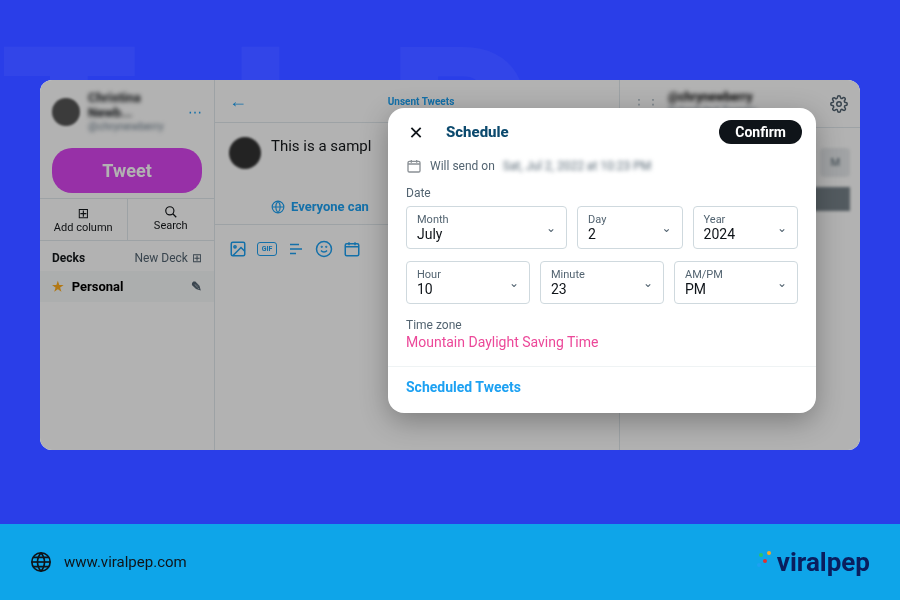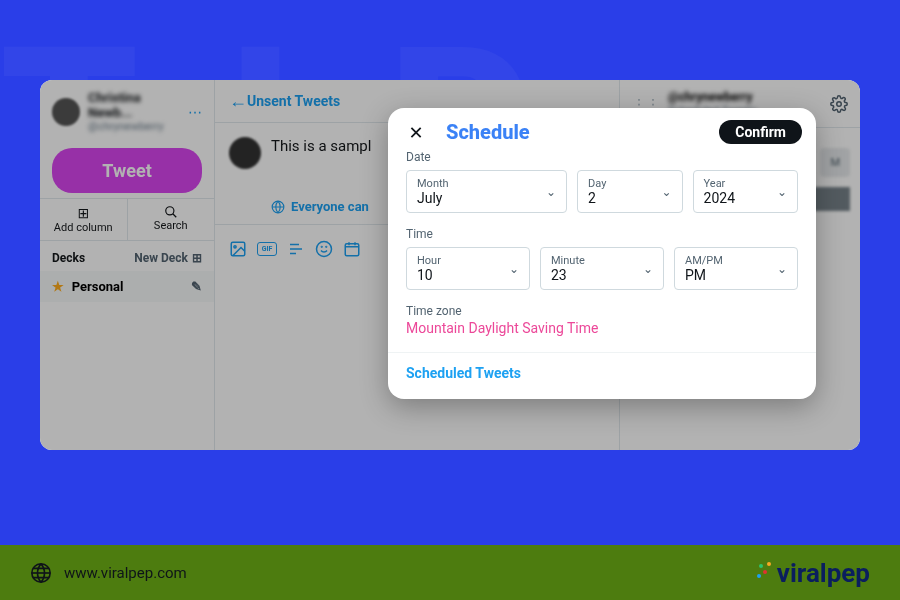--- a/index.html
+++ b/index.html
@@ -25,30 +25,30 @@
     .profile-text { flex: 1; }
     .profile-name { font-size: 13px; font-weight: 700; color: #14171a; filter: blur(2px); }
     .profile-handle { font-size: 11px; color: #657786; filter: blur(2px); }
     .more-icon { color: #1da1f2; font-size: 14px; }
     .tweet-btn { margin: 5px 12px; background: #d946ef; color: #fff; font-weight: 700; font-size: 18px; border: none; border-radius: 20px; padding: 12px 0; }
     .tool-row { display: flex; border-top: 1px solid #e1e8ed; }
     .tool-item { flex: 1; padding: 6px 4px; text-align: center; font-size: 11px; color: #14171a; }
     .tool-item:first-child { border-right: 1px solid #e1e8ed; }
     .tool-icon { display: block; font-size: 14px; }
     .decks-header { display: flex; justify-content: space-between; padding: 10px 12px 6px; font-size: 12px; font-weight: 700; color: #14171a; border-top: 1px solid #e1e8ed; }
-    .new-deck { font-weight: 700; color: #536471; display: flex; align-items: center; gap: 4px; }
+    .new-deck { font-weight: 400; color: #536471; display: flex; align-items: center; gap: 4px; }
     .deck-item { display: flex; align-items: center; gap: 8px; padding: 8px 12px; font-size: 13px; font-weight: 700; background: #f7f9f9; }
     .star { color: #ffad1f; }
     .deck-edit { margin-left: auto; color: #536471; }
     
     
     .col-mid { flex: 1.3; background: #fff; border-right: 1px solid #e1e8ed; display: flex; flex-direction: column; }
     .mid-header { display: flex; align-items: center; padding: 10px 14px; border-bottom: 1px solid #e1e8ed; }
     .back-arrow { color: #1da1f2; font-size: 18px; font-weight: 700; }
-    .unsent-title { flex: 1; text-align: left; color: #1da1f2; font-weight: 700; font-size: 14px; padding-right: 10px; }
+    .unsent-title { flex: 1; text-align: center; color: #1da1f2; font-weight: 700; font-size: 10px; padding-right: 10px; }
     .compose-row { display: flex; gap: 10px; padding: 14px 14px 0; }
     .compose-avatar { width: 32px; height: 32px; border-radius: 50%; background: #333; filter: blur(1px); }
     .compose-text { font-size: 15px; color: #14171a; }
     .reply-info { display: flex; align-items: center; gap: 6px; color: #1da1f2; font-size: 13px; font-weight: 700; padding: 30px 14px 10px 56px; }
     .compose-toolbar { display: flex; align-items: center; gap: 10px; padding: 10px 14px; border-top: 1px solid #e1e8ed; }
     .tb-icon { width: 18px; height: 18px; color: #1da1f2; display: flex; align-items: center; justify-content: center; font-size: 14px; }
     .spacer { flex: 1; }
     .circle-outline { width: 20px; height: 20px; border: 2px solid #cfd9de; border-radius: 50%; }
     .add-btn { width: 22px; height: 22px; border: 1px solid #1da1f2; border-radius: 50%; color: #1da1f2; display: flex; align-items: center; justify-content: center; font-size: 14px; }
     .tweet-submit { background: #1da1f2; color: #fff; font-weight: 700; border-radius: 18px; padding: 6px 14px; font-size: 14px; }
@@ -71,39 +71,39 @@
     .modal {
       position: absolute;
       top: 108px; left: 388px; width: 428px;
       background: #fff; border-radius: 16px;
       box-shadow: 0 8px 28px rgba(0,0,0,0.3);
       padding: 10px 14px 14px;
       z-index: 5;
     }
     .modal-header { display: flex; align-items: center; gap: 16px; }
     .close-x { font-size: 18px; color: #0f1419; display: flex; align-items: center; justify-content: center; width: 28px; height: 28px; cursor: pointer; }
-    .modal-title { font-size: 20px; font-weight: 800; color: #3b82f6; flex: 1; }
+    .modal-title { font-size: 15px; font-weight: 800; color: #0c4a6e; flex: 1; }
     .confirm-btn { background: #0f1419; color: #fff; font-weight: 700; border: none; border-radius: 18px; padding: 4px 16px; font-size: 14px; cursor: pointer; }
     .will-send { display: flex; align-items: center; gap: 8px; font-size: 12px; color: #536471; padding: 12px 4px 8px; }
     .will-send-date { filter: blur(2px); }
     .cal-icon { color: #8a9095; }
     .section-label { font-size: 12px; color: #536471; padding: 4px 4px; }
     .field-row { display: flex; gap: 10px; padding: 2px 4px 10px; }
     .select-box { flex: 1; border: 1px solid #cfd9de; border-radius: 4px; padding: 6px 10px; position: relative; cursor: pointer; }
     .select-box.narrow { flex: 0.6; }
     .select-label { font-size: 11px; color: #536471; }
     .select-value { font-size: 14px; color: #0f1419; font-weight: 400; }
     .chev { position: absolute; right: 10px; top: 50%; transform: translateY(-50%); color: #536471; font-size: 12px; }
     .timezone-label { font-size: 12px; color: #536471; padding: 4px 4px 2px; }
     .timezone-value { font-size: 14px; color: #ec4899; padding: 0 4px 16px; }
     .modal-divider { height: 1px; background: #eff3f4; margin: 0 -14px; }
     .scheduled-link { color: #1da1f2; font-weight: 700; font-size: 14px; padding: 12px 4px 4px; display: inline-block; }
     
     
-    .footer { position: absolute; bottom: 0; left: 0; right: 0; height: 55px; background: #4d7c0f; display: flex; align-items: center; padding: 0 30px; }
+    .footer { position: absolute; bottom: 0; left: 0; right: 0; height: 76px; background: #0ea5e9; display: flex; align-items: center; padding: 0 30px; }
     .footer-left { display: flex; align-items: center; gap: 12px; }
     .globe { width: 22px; height: 22px; }
     .footer-url { font-size: 15px; color: #0f1419; }
     .footer-right { margin-left: auto; display: flex; align-items: center; }
     .vp-logo { display: flex; align-items: center; font-size: 26px; font-weight: 700; color: #0a1e5e; }
     .vp-dot-cluster { position: relative; width: 18px; height: 22px; margin-right: 2px; }
     .vp-dot { position: absolute; width: 4px; height: 4px; border-radius: 50%; }
     
     svg { display: block; }
   </style>
@@ -234,41 +234,50 @@
     </div>
   </div>
 </div>
 
 <div class="modal">
   <div class="modal-header">
     <div class="close-x">✕</div>
     <div class="modal-title">Schedule</div>
     <button class="confirm-btn">Confirm</button>
   </div>
+  <div class="will-send">
+    <span class="cal-icon">
+      <svg width="16" height="16" viewBox="0 0 24 24" fill="none" stroke="currentColor" stroke-width="2">
+          <rect x="3" y="5" width="18" height="16" rx="2"></rect>
+          <path d="M3 9h18M8 3v4M16 3v4"></path>
+        </svg>
+    </span>
+    <span>Will send on</span>
+    <span class="will-send-date">Sat, Jul 2, 2022 at 10:23 PM</span>
+  </div>
 
   <div class="section-label">Date</div>
   <div class="field-row">
     <div class="select-box">
       <div class="select-label">Month</div>
       <div class="select-value">July</div>
       <span class="chev">⌄</span>
     </div>
     <div class="select-box narrow">
       <div class="select-label">Day</div>
       <div class="select-value">2</div>
       <span class="chev">⌄</span>
     </div>
     <div class="select-box narrow">
       <div class="select-label">Year</div>
       <div class="select-value">2024</div>
       <span class="chev">⌄</span>
     </div>
   </div>
 
-  <div class="section-label">Time</div>
   <div class="field-row">
     <div class="select-box">
       <div class="select-label">Hour</div>
       <div class="select-value">10</div>
       <span class="chev">⌄</span>
     </div>
     <div class="select-box">
       <div class="select-label">Minute</div>
       <div class="select-value">23</div>
       <span class="chev">⌄</span>

